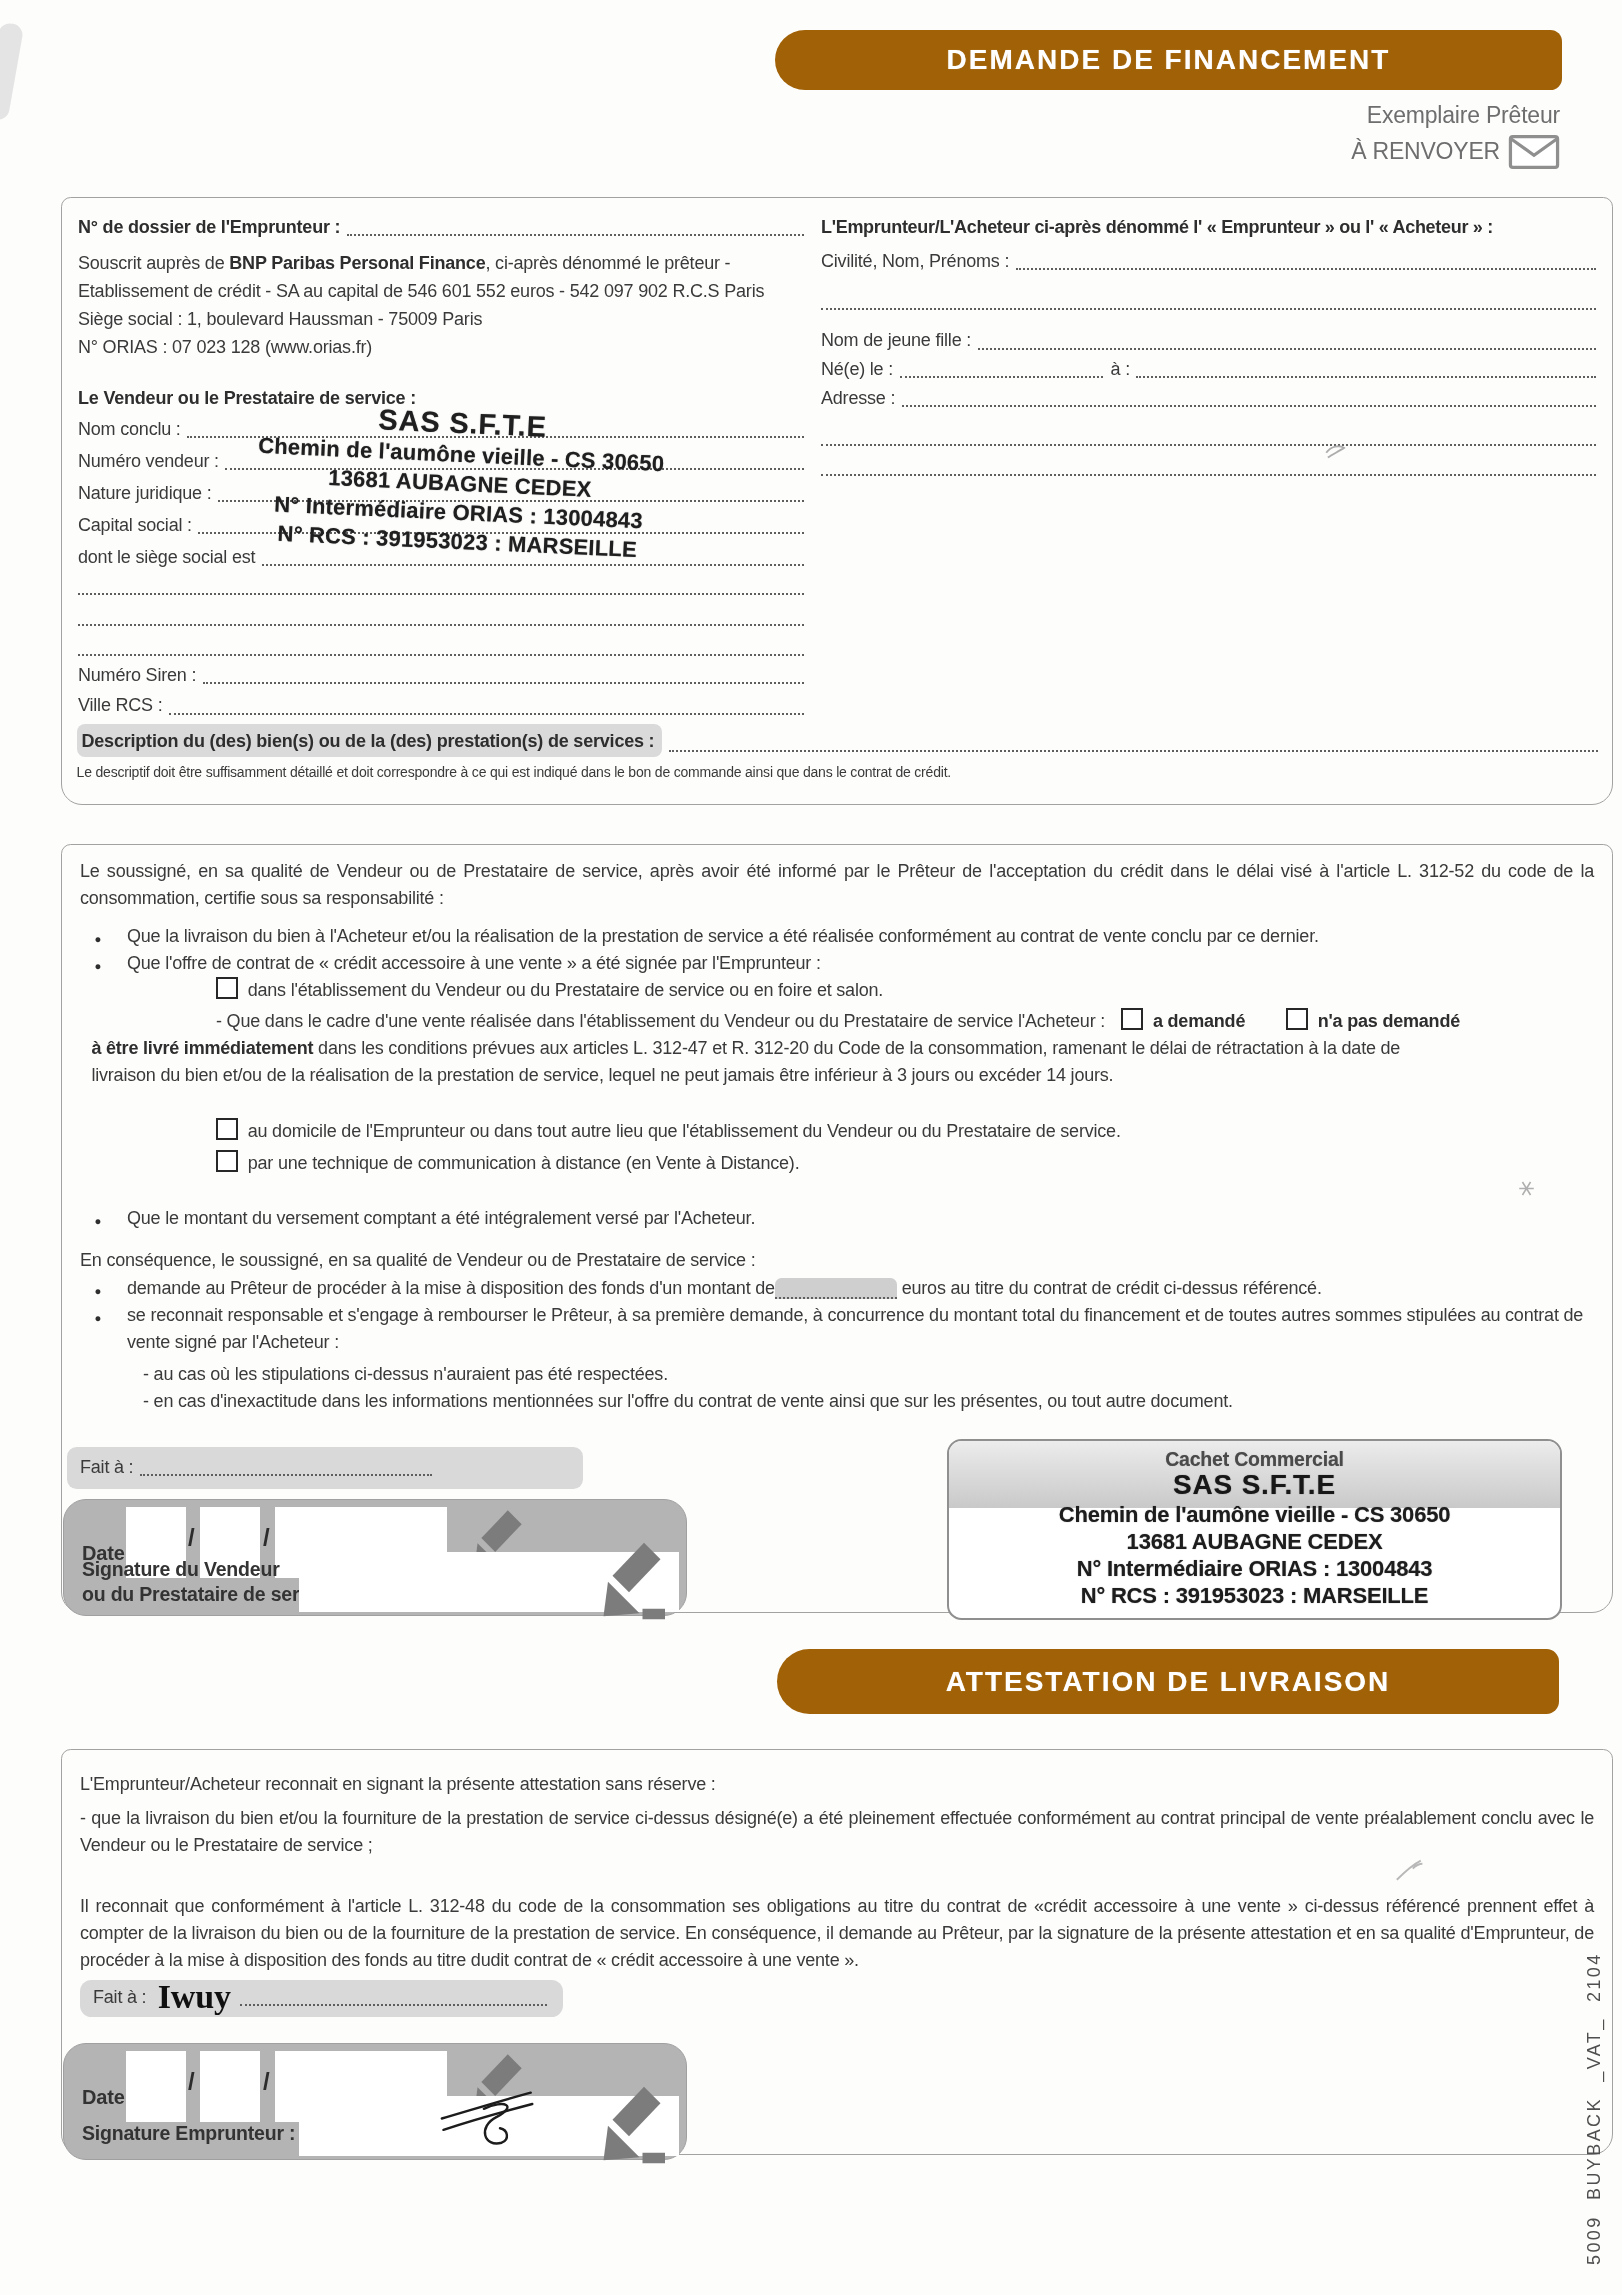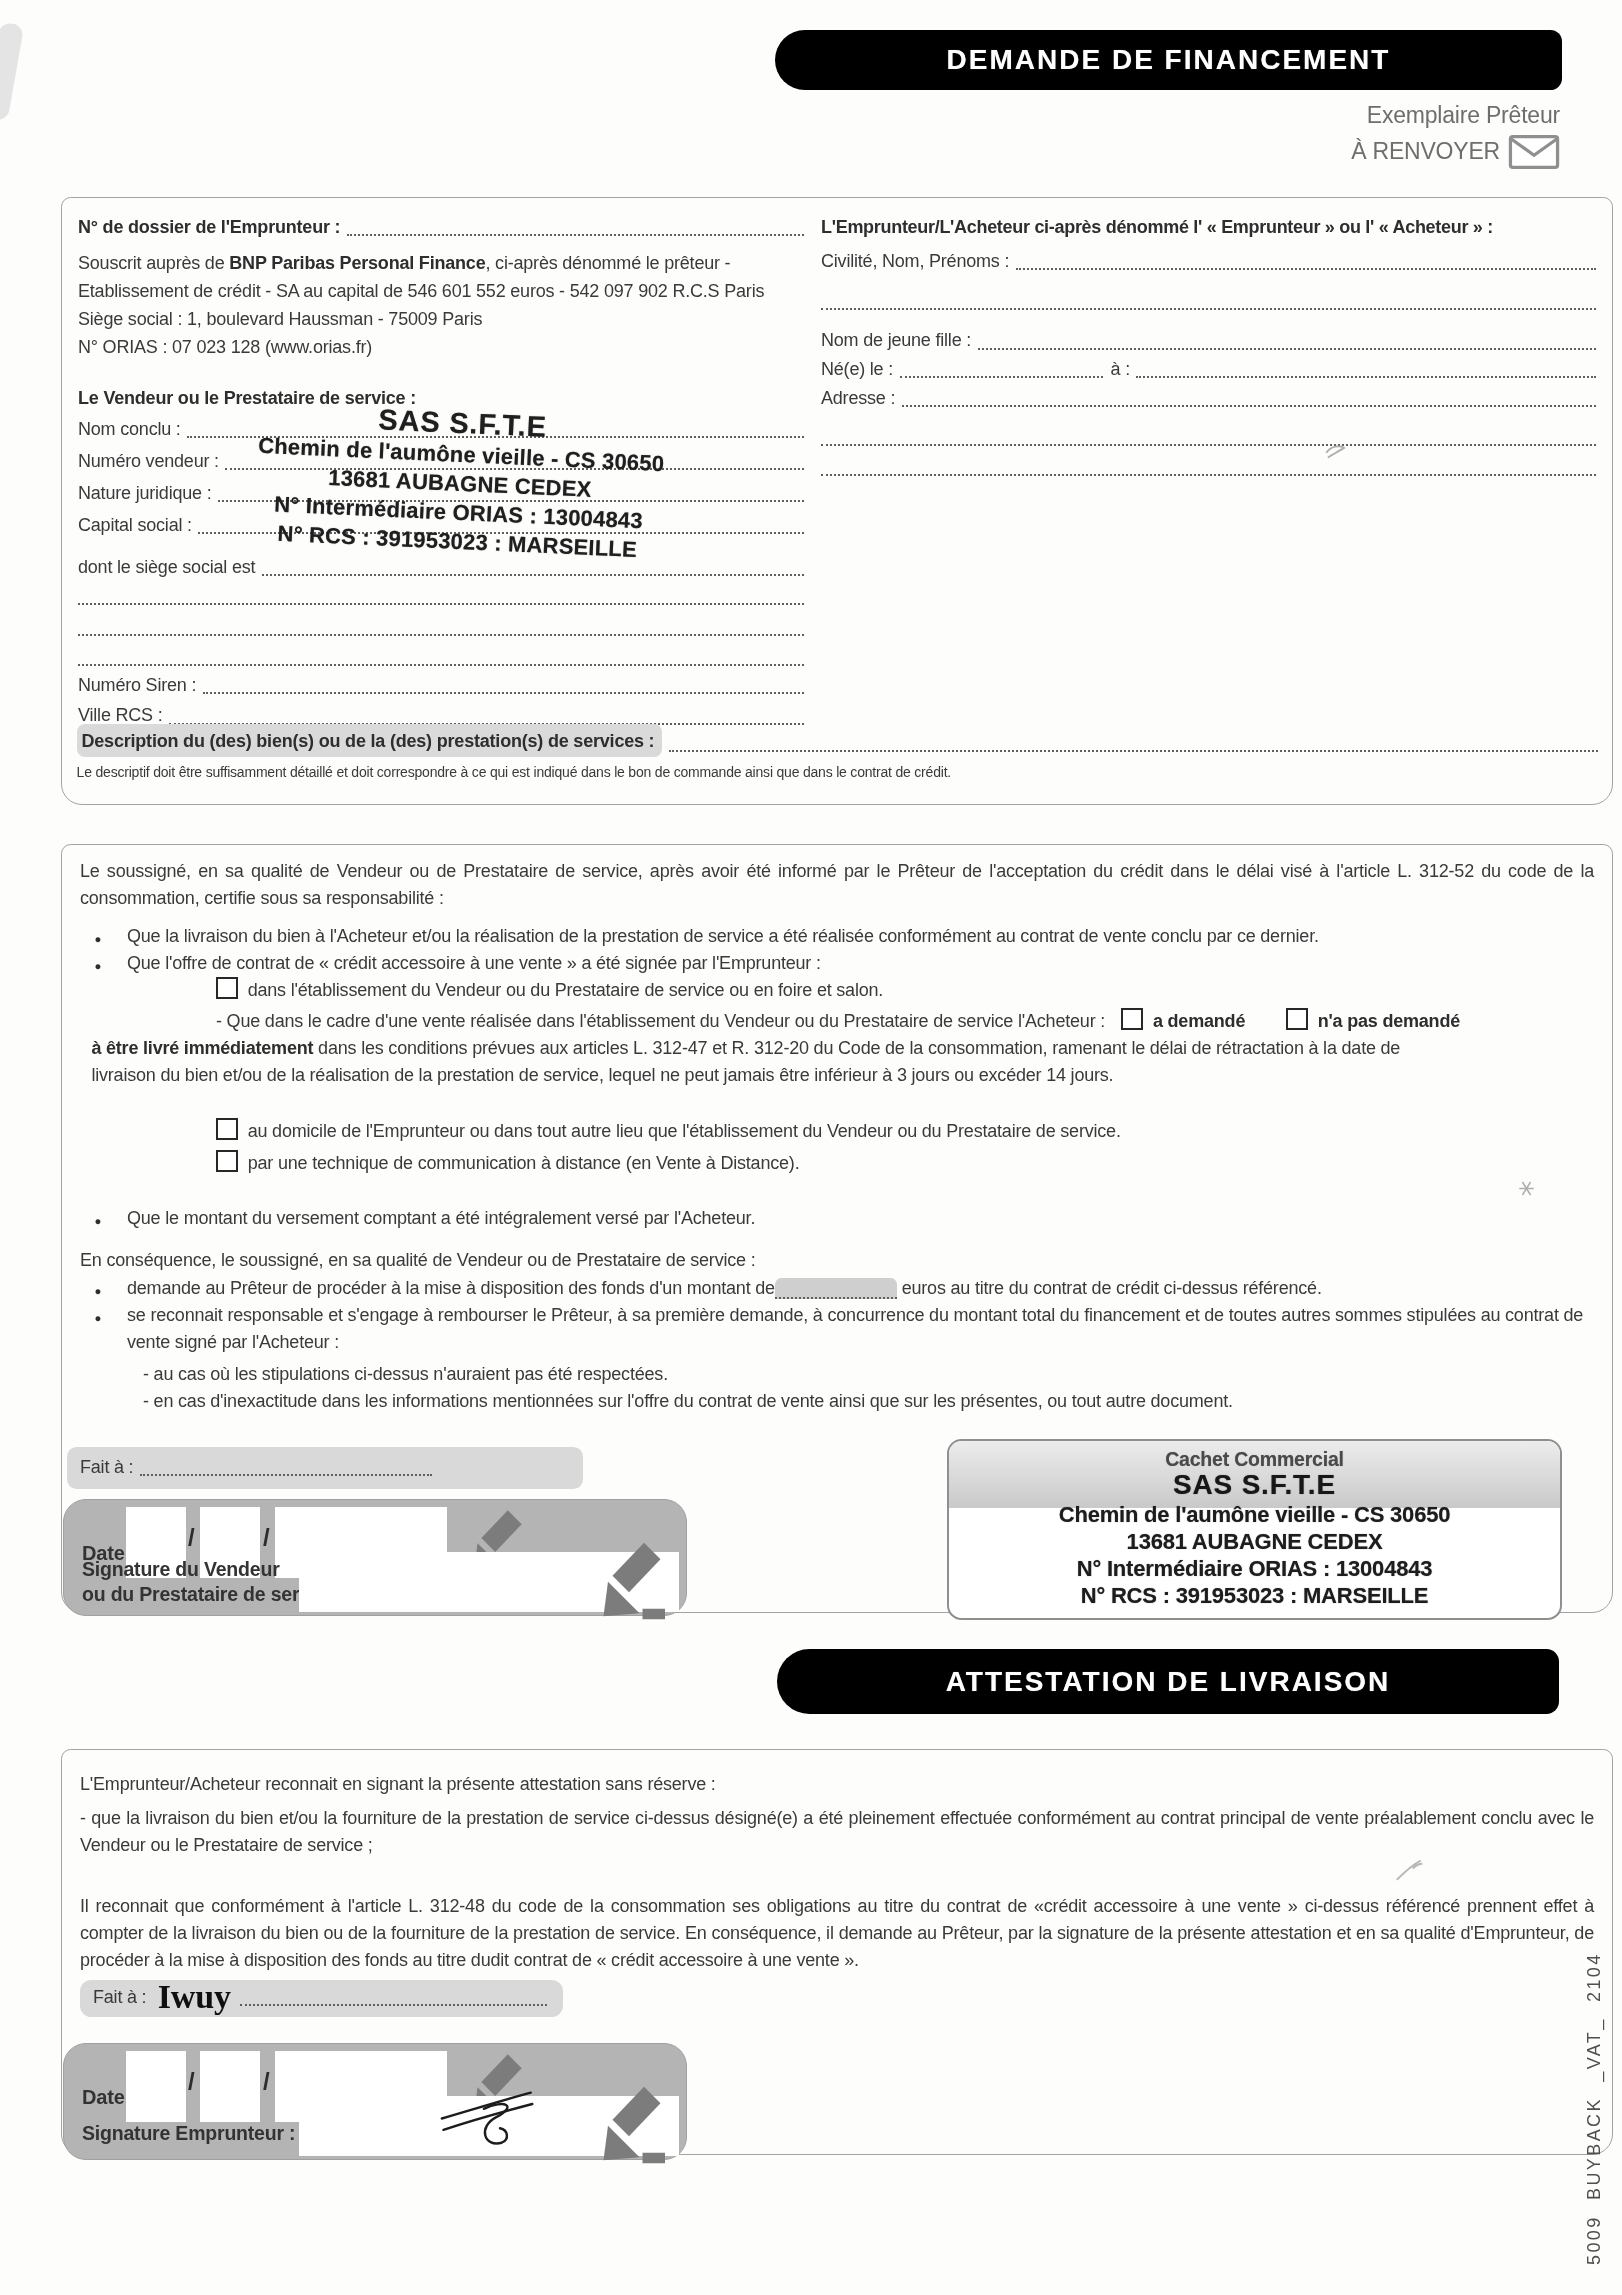--- a/index.html
+++ b/index.html
@@ -1,19 +1,19 @@
 <!DOCTYPE html>
 <html style="font-size:13px"><head>
 <meta charset="utf-8">
 <style>
   html,body{margin:0;padding:0;background:#ffffff;}
   .page{position:relative;width:1623px;height:2295px;background:#fdfdfc;overflow:hidden;
         font-family:"Liberation Sans","DejaVu Sans",sans-serif;color:#3a3a3a;letter-spacing:-0.2px;}
   
-  .banner{position:absolute;background:#000000;border-radius:34px 13px 13px 34px;
+  .banner{position:absolute;background:#a16207;border-radius:34px 13px 13px 34px;
           display:flex;align-items:center;justify-content:center;}
   .banner span{color:#ffffff;font-weight:bold;font-size:28px;letter-spacing:2px;
                text-shadow:0 0 0.8px rgba(255,255,255,.6);}
   .banner1{left:775px;top:30px;width:787px;height:60px;}
   .banner2{left:777px;top:1649px;width:782px;height:65px;}
   
   .copylbl{position:absolute;right:63px;top:102px;text-align:right;color:#6e6e6e;font-size:23px;}
   .copylbl .r2{display:flex;align-items:center;justify-content:flex-end;gap:8px;margin-top:4.9px;}
   
   .box{position:absolute;border:1.6px solid #a2a2a2;border-radius:9.7px 9.7px 21px 21px;background:transparent;}
@@ -150,21 +150,21 @@
         <span class="dots"></span>
       </div>
       <div class="frow" style="margin-top:4px;">
         <span class="lbl">Nature juridique :</span>
         <span class="dots"></span>
       </div>
       <div class="frow" style="margin-top:4px;">
         <span class="lbl">Capital social :</span>
         <span class="dots"></span>
       </div>
-      <div class="frow" style="margin-top:14px;">
+      <div class="frow" style="margin-top:4px;">
         <span class="lbl">dont le siège social est</span>
         <span class="dots"></span>
       </div>
       <div class="dotrow" style="margin-top:1.6px;">
           <span class="dots full"></span>
         </div>
       <div class="dotrow" style="margin-top:2.4px;">
           <span class="dots full"></span>
         </div>
       <div class="dotrow" style="margin-top:2.4px;">

